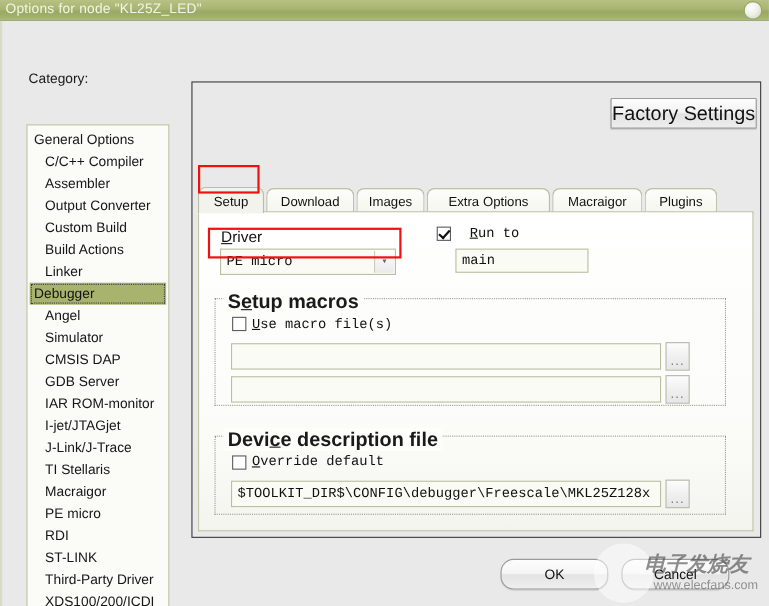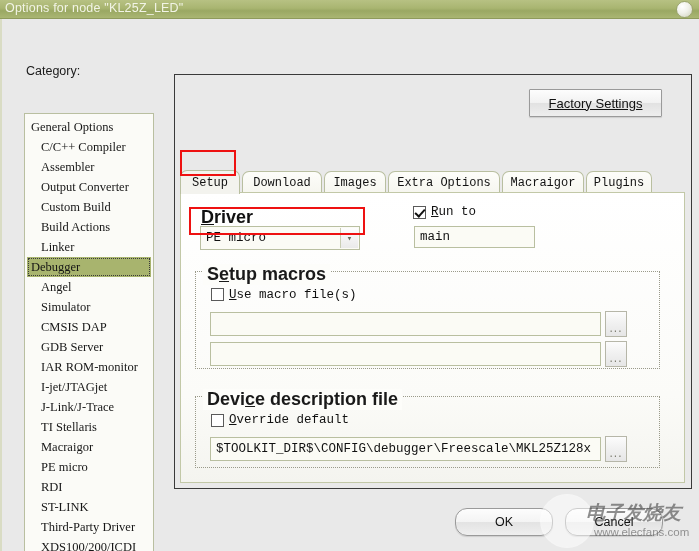--- a/index.html
+++ b/index.html
@@ -32,66 +32,65 @@
   }
   #category-label{position:absolute;left:24px;top:45px;font-size:12.5px;color:#1a1a1a;}
   
   #category-list{
     position:absolute;left:22px;top:94px;width:130px;height:448px;
     background:#fbfbf7;border:1px solid #b9bfa0;
     box-sizing:border-box;padding:3px 0 0 0;overflow:hidden;
   }
   .cat-item{
     height:20px;line-height:20px;padding-left:6px;font-size:12.5px;
-    white-space:nowrap;color:#161616;font-family:Liberation Serif, serif;
+    white-space:nowrap;color:#161616;
   }
   .cat-item.indent{padding-left:16px;}
   .cat-item.selected{
     background:#a8b46e;color:#141414;
     outline:1px dotted #3a3a3a;outline-offset:-2px;
     margin:0 2px;padding-left:4px;
   }
   
   #right-panel{
     position:absolute;left:172px;top:55px;width:518px;height:415px;
     border:1px solid #3a3a3a;background:#e9e9e9;box-sizing:border-box;
   }
   #factory-settings{
-    position:absolute;left:527px;top:70px;width:131px;height:26px;
+    position:absolute;left:553px;top:70px;width:131px;height:26px;
     background:linear-gradient(to bottom,#fdfdfd 0%,#f2f2f2 48%,#e2e2e2 52%,#eeeeee 100%);
     border:1px solid #9a9a9a;border-radius:1px;
-    font-size:13px;color:#111;display:flex;align-items:center;justify-content:center;
+    font-size:18px;color:#111;display:flex;align-items:center;justify-content:center;
     box-shadow:0 1px 1px rgba(0,0,0,.12);
-    text-decoration:underline;
   }
   
   #tabstrip{
     position:absolute;left:178px;top:152px;width:505px;height:22px;
   }
   .tab{
     position:absolute;top:0;height:22px;box-sizing:border-box;
     background:linear-gradient(to bottom,#fdfdfa 0%,#f6f6ef 100%);
     border:1px solid #b9bfa0;border-bottom:none;
     border-radius:7px 7px 0 0;
-    font-family:Liberation Mono, monospace;font-size:12px;color:#111;
+    font-family:Liberation Sans, sans-serif;font-size:12px;color:#111;
     display:flex;align-items:center;justify-content:center;white-space:nowrap;
   }
   .tab.active{
     background:#f3f3ee;border-color:#b9bfa0;z-index:3;height:24px;top:-1px;
   }
   #tab-underline{
     position:absolute;left:178px;top:173px;width:505px;height:2px;background:#c2c8a7;
   }
   
   #tabpage{
     position:absolute;left:178px;top:174px;width:505px;height:290px;
     background:linear-gradient(to bottom,#ffffff 0%,#fbfbf8 70%,#f4f4ef 100%);
     border:1px solid #c2c8a7;border-top:none;box-sizing:border-box;
   }
-  .lbl{font-size:18px;color:#111;font-weight:bold;}
+  .lbl{font-size:14px;color:#111;}
   .mono{font-family:"Liberation Mono", monospace;font-size:12.5px;color:#111;}
   .u{text-decoration:underline;}
   
   .field{
     background:#fbfbf5;border:1px solid #b9bfa0;box-sizing:border-box;
     display:flex;align-items:center;padding-left:5px;
     font-family:"Liberation Mono", monospace;font-size:12.5px;color:#111;
     white-space:nowrap;overflow:hidden;
   }
   .combo-arrow{
@@ -212,21 +211,21 @@
   <div id="tabpage">
 
     <div class="lbl" style="position:absolute;left:20px;top:14px;">
       <span class="u">D</span><span>river</span>
     </div>
     <div class="field" style="position:absolute;left:19px;top:33px;width:160px;height:24px;">
       <span>PE micro</span>
       <span class="combo-arrow">▾</span>
     </div>
 
-    <div style="position:absolute;left:216px;top:12px;display:flex;align-items:center;gap:5px;margin-left:16px;">
+    <div style="position:absolute;left:216px;top:12px;display:flex;align-items:center;gap:17px;">
       <span class="cbox checked"></span>
       <span class="mono"><span class="u">R</span><span>un to</span></span>
     </div>
     <div class="field" style="position:absolute;left:233px;top:33px;width:121px;height:22px;">
       <span>main</span>
     </div>
 
     <div class="group" style="left:14px;top:78px;width:465px;height:98px;"></div>
     <div class="group-title" style="left:22px;top:71px;">
       <span>S</span><span class="u">e</span><span>tup macros</span>

